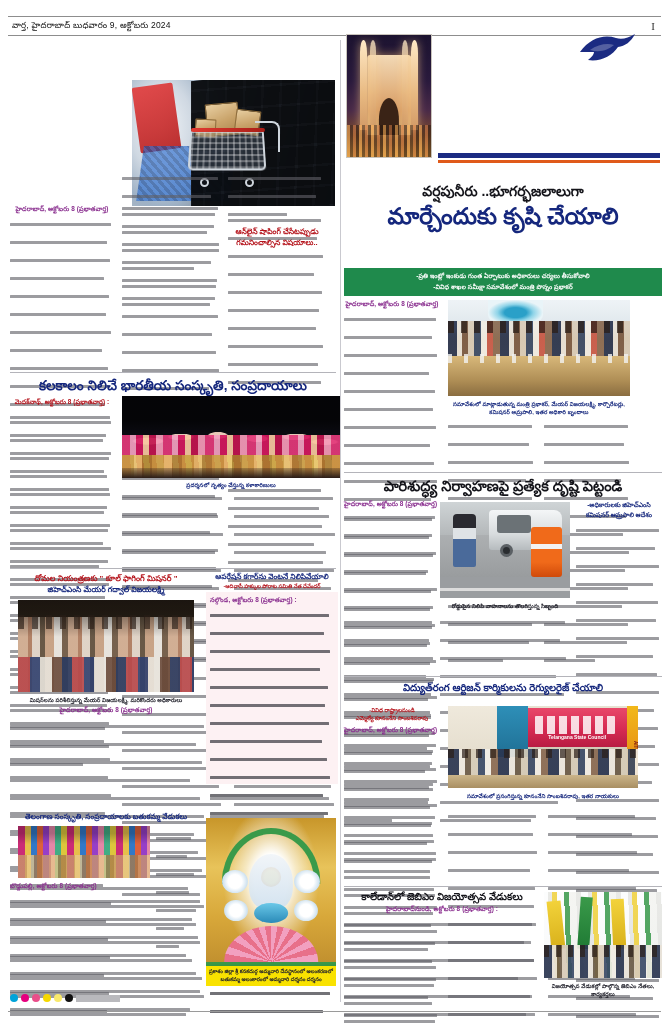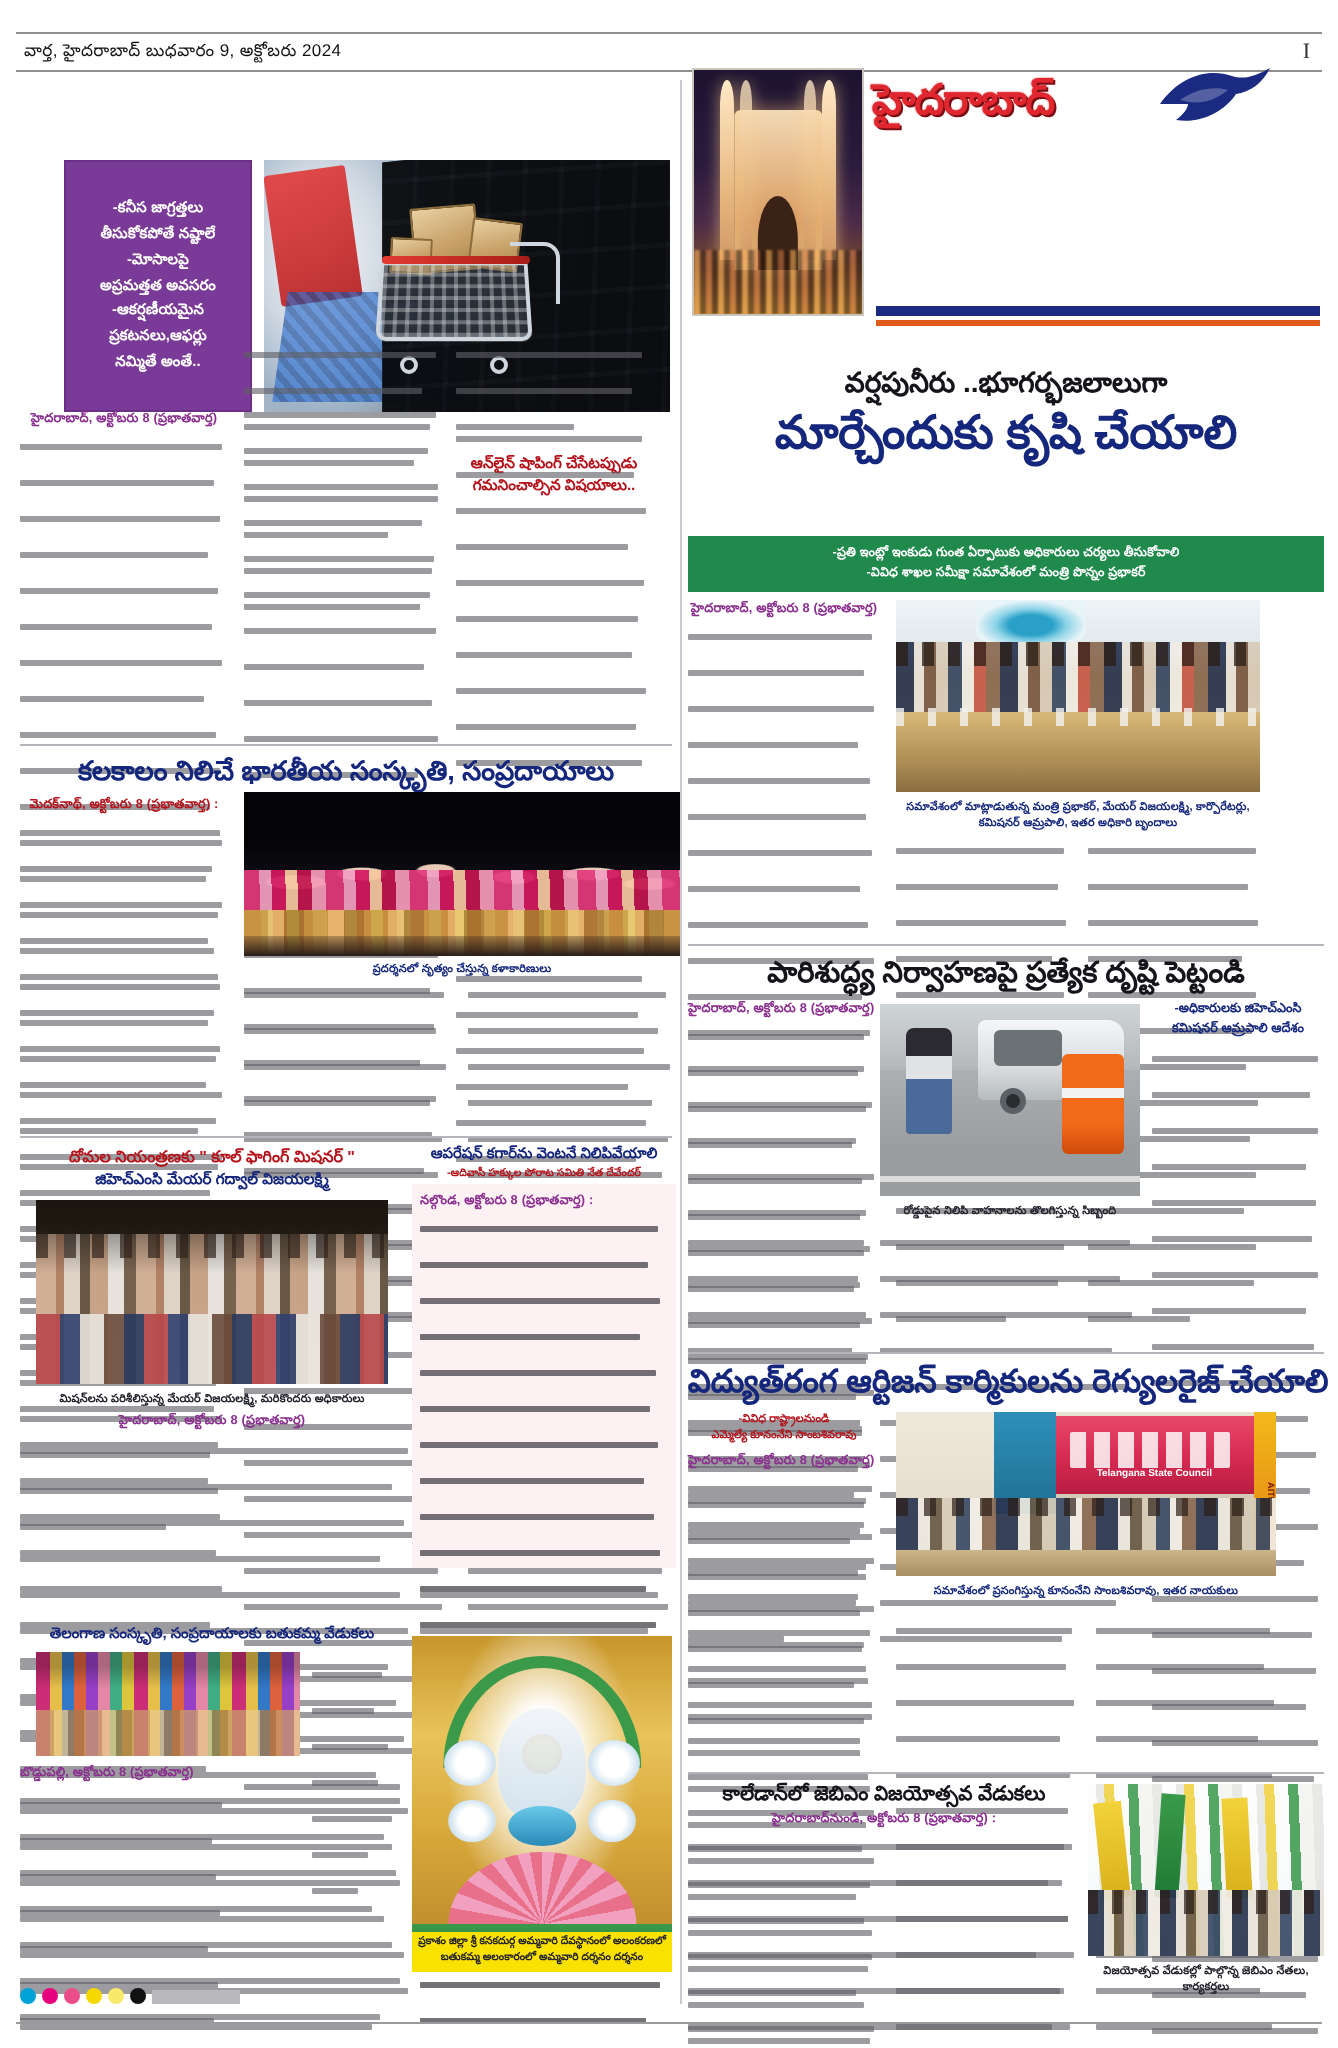--- a/index.html
+++ b/index.html
@@ -254,29 +254,20 @@
 
 <div class="masthead-bar">
   <span class="dateline">వార్త, హైదరాబాద్ బుధవారం 9, అక్టోబరు 2024</span>
   <span class="page-num">I</span>
 </div>
 
 <div class="col-sep" style="left:340px; top:40px; height:962px;"></div>
 
 <div class="hero">
 
-  <div class="hero-kicker">
-    <div>-కనీస జాగ్రత్తలు</div>
-    <div>తీసుకోకపోతే నష్టాలే</div>
-    <div>-మోసాలపై</div>
-    <div>అప్రమత్తత అవసరం</div>
-    <div>-ఆకర్షణీయమైన</div>
-    <div>ప్రకటనలు,ఆఫర్లు</div>
-    <div>నమ్మితే అంతే..</div>
-  </div>
 
   <div class="hero-photo">
     <div class="kb">
       <div class="screenglow"></div>
       <div class="redstripe"></div>
       <div class="bluegrid"></div>
       <div class="keys"></div>
     </div>
     <div class="cart">
       <div class="box b1"></div>
@@ -525,21 +516,20 @@
 <div class="masthead">
   <div class="charminar">
     <div class="mon"></div>
     <div class="min m3"></div>
       <div class="min m4"></div>
     <div class="min m1"></div>
       <div class="min m2"></div>
     <div class="arch"></div>
     <div class="crowd"></div>
   </div>
-  <div class="mh-city">హైదరాబాద్</div>
   <div class="mh-bird">
     <svg viewBox="0 0 60 34" width="60" height="34" aria-hidden="true">
       <path d="M2 20 C12 6, 26 2, 38 6 C44 8, 50 6, 57 2 C53 10, 47 14, 40 15 C34 24, 22 30, 10 28 C14 25, 16 22, 16 20 Z" fill="#1b2b82"></path>
       <path d="M12 18 C20 12, 30 11, 36 13 C30 18, 22 21, 12 18 Z" fill="#ffffff" opacity=".25"></path>
     </svg>
   </div>
   <div class="mh-underline2"></div>
   <div class="mh-underline"></div>
 </div>
 
@@ -669,21 +659,21 @@
 <div style="position:absolute; left:440px; top:614px; width:130px;">
   <div class="ft tight">
     <span style="width:96%"></span><span style="width:92%"></span><span style="width:97%"></span><span style="width:89%"></span>
     <span style="width:95%"></span><span style="width:93%"></span><span style="width:96%"></span><span style="width:90%"></span>
     <span style="width:94%"></span><span style="width:97%"></span><span style="width:91%"></span><span style="width:70%"></span>
   </div>
 </div>
 
 <div class="sec-rule" style="left:344px; top:676px; width:318px;"></div>
 
-<div class="sec-head" style="left:344px; top:682px; width:318px; font-size:16px; color:#15277d;">విద్యుత్‌రంగ ఆర్టిజన్ కార్మికులను రెగ్యులరైజ్ చేయాలి</div>
+<div class="sec-head" style="left:344px; top:682px; width:318px; font-size:10px; color:#15277d;">విద్యుత్‌రంగ ఆర్టిజన్ కార్మికులను రెగ్యులరైజ్ చేయాలి</div>
 
 <div style="position:absolute; left:344px; top:706px; width:96px;">
   <div style="font-size:5.6px; font-weight:700; color:#b5131b; text-align:center; line-height:1.5;">-వివిధ రాష్ట్రాలనుండి</div>
   <div style="font-size:5.6px; font-weight:700; color:#b5131b; text-align:center; line-height:1.5; margin-bottom:3px;">ఎమ్మెల్యే కూనంనేని సాంబశివరావు</div>
   <div class="byline" style="text-align:left;">హైదరాబాద్, అక్టోబరు 8 (ప్రభాతవార్త)</div>
   <div class="ft tight">
     <span style="width:96%"></span><span style="width:92%"></span><span style="width:97%"></span><span style="width:89%"></span>
     <span style="width:95%"></span><span style="width:93%"></span><span style="width:96%"></span><span style="width:90%"></span>
     <span style="width:94%"></span><span style="width:97%"></span><span style="width:91%"></span><span style="width:95%"></span>
     <span style="width:92%"></span><span style="width:96%"></span><span style="width:88%"></span><span style="width:97%"></span>

